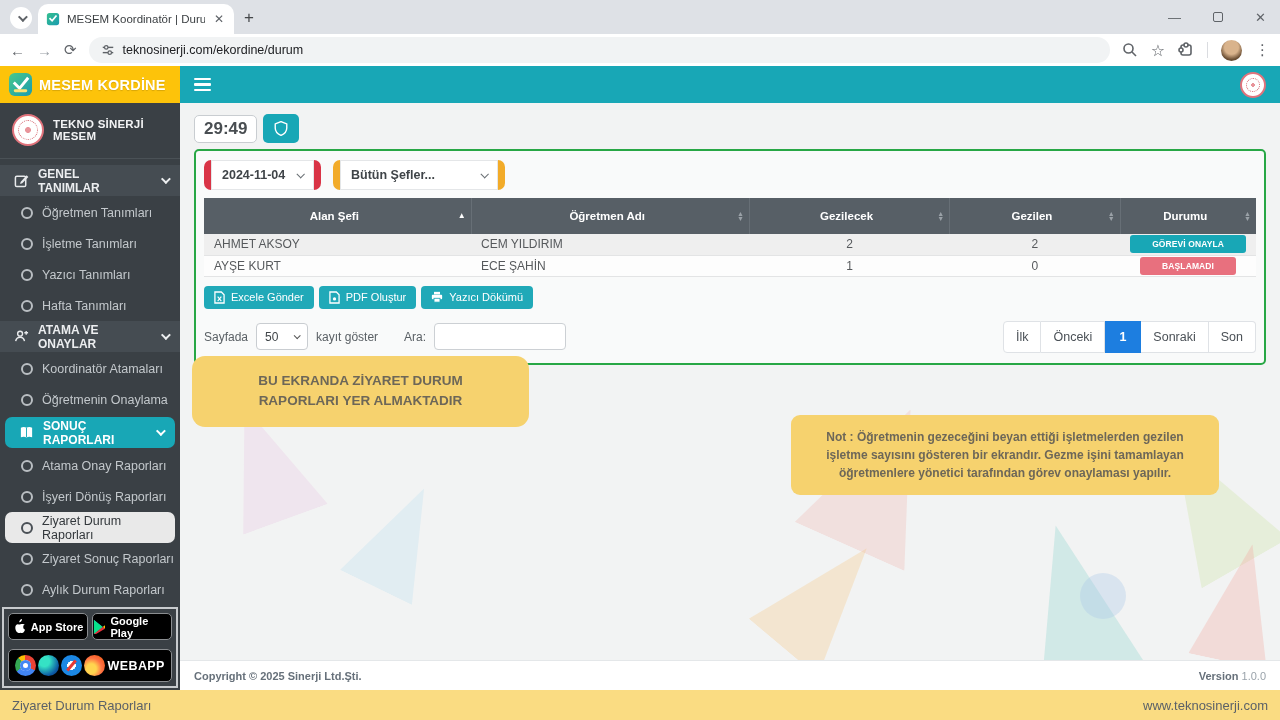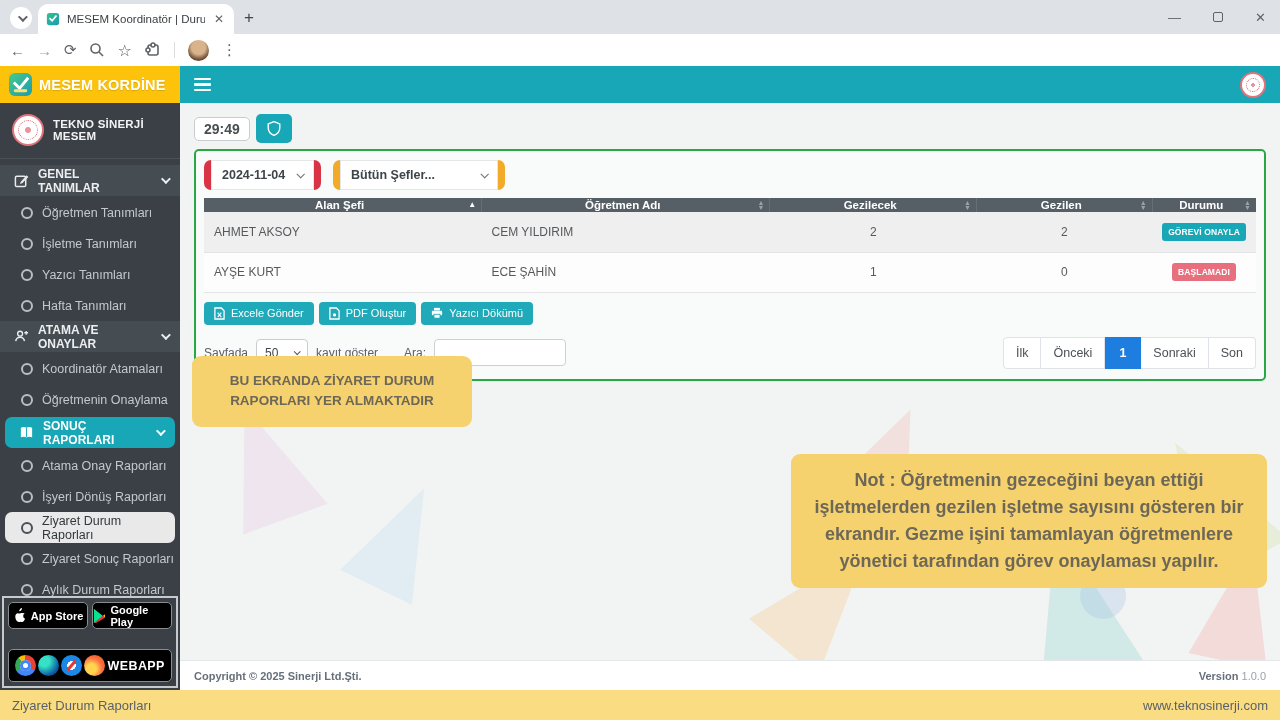--- a/index.html
+++ b/index.html
@@ -53,21 +53,21 @@
   .nav-head.active { background:#18a7b6; border-radius:7px; margin:2px 5px; color:#fff; }
   .nav-item { height:31px; display:flex; align-items:center; gap:9px; padding-left:21px; color:#c3c8cc; }
   .nav-item.active { background:#e9e9e9; color:#33383c; border-radius:7px; margin:0 5px; padding-left:16px; }
   .bullet { width:12px; height:12px; border-radius:50%; border:2px solid #b9bec2; flex:none; }
   .nav-item.active .bullet { border-color:#4a5056; }
   .nav-icon { width:15px; height:15px; flex:none; }
   .caret-down { width:7px; height:7px; border-right:2px solid currentColor; border-bottom:2px solid currentColor;
     transform:rotate(45deg) translateY(-2px); flex:none; }
 
   .store-box { position:absolute; left:2px; right:2px; bottom:2px; background:#3a4045;
-    border:2px solid #c7cacd; padding:4px; display:flex; flex-direction:column; gap:20px; }
+    border:2px solid #c7cacd; padding:4px; display:flex; flex-direction:column; gap:9px; }
   .store-row { display:flex; gap:4px; }
   .badge { flex:1; height:27px; background:#000; border:1px solid #8a8d90; border-radius:5px;
     display:flex; align-items:center; justify-content:center; gap:5px; color:#fff; font-size:11px; font-weight:bold; }
   .webapp-bar { height:33px; background:#000; border:1px solid #8a8d90; border-radius:5px;
     display:flex; align-items:center; justify-content:space-evenly; padding:0 4px; }
   .bicon { width:21px; height:21px; border-radius:50%; }
   .bicon.chrome { background:conic-gradient(#ea4335 0 33%,#4285f4 33% 66%,#34a853 66% 88%,#fbbc05 88%);
     position:relative; }
   .bicon.chrome::after { content:""; position:absolute; inset:5px; border-radius:50%; background:#fff;
     box-shadow:inset 0 0 0 3px #4285f4; }
@@ -90,52 +90,52 @@
   .wm { position:absolute; opacity:.33; filter:blur(.4px); pointer-events:none; }
   .tri { clip-path:polygon(50% 0,100% 100%,0 100%); }
 
   .page-head { position:relative; z-index:2; display:flex; align-items:center; justify-content:space-between;
     margin:11px 14px 6px; }
   .page-title { font-size:23px; color:#55595d; font-weight:bold; }
   .page-title .sep { color:#9aa1a6; font-weight:normal; }
   .page-sub { font-size:20px; color:#8d959a; font-weight:normal; }
   .head-right { display:flex; align-items:center; gap:6px; }
   .timer { background:#fff; border:1px solid #c9cdd1; border-radius:5px; padding:3px 9px;
-    font-size:14px; font-weight:bold; color:#494e52; }
+    font-size:17px; font-weight:bold; color:#494e52; }
   .shield-btn { width:36px; height:29px; background:#18a7b6; border-radius:5px;
     display:flex; align-items:center; justify-content:center; }
 
   .panel { position:relative; z-index:2; margin:0 14px; border:2px solid #28a745; border-radius:5px;
     background:rgba(255,255,255,.55); padding:9px 8px 10px; }
 
   .filters { display:flex; gap:12px; margin-bottom:8px; }
   .accent { border-radius:7px; padding:0 7px; }
   .accent.red { background:#d93446; }
   .accent.yellow { background:#f2ab29; }
   .fake-select { background:#fff; border:1px solid #e4e6e8; height:30px; display:flex; align-items:center;
     justify-content:space-between; gap:10px; padding:0 10px; font-size:12.5px; font-weight:bold; color:#3f4448; }
   .fake-select .sc { width:6px; height:6px; border-right:1.8px solid #6a7075; border-bottom:1.8px solid #6a7075;
     transform:rotate(45deg) translateY(-1px); }
   .fs-date { width:103px;text-align:right; }
   .fs-chief { width:158px; }
 
   table.grid { width:100%; border-collapse:collapse; font-size:12px; }
-  .grid th { background:#575f66; color:#fff; font-size:11.5px; height:14px; font-weight:bold;
+  .grid th { background:#575f66; color:#fff; font-size:11.5px; height:36px; font-weight:bold;
     border-right:1px solid #676f76; position:relative; padding:0 16px 0 10px; }
   .grid th:last-child { border-right:none; }
   .grid th .sort { position:absolute; right:5px; top:50%; transform:translateY(-50%);
     display:flex; flex-direction:column; line-height:5px; font-size:7px; color:#9aa1a7; }
   .grid th .sort.asc { color:#fff; font-size:8px; line-height:8px; }
-  .grid td { height:40px; color:#56595c; border-bottom:1px solid #e3e4e5; padding:0 10px; }
+  .grid td { height:21px; color:#56595c; border-bottom:1px solid #e3e4e5; padding:0 10px; }
   .grid tr.striped td { background:#efefef; }
   .grid tr.plain td { background:#fdfdfd; }
   .col-c { text-align:center; }
   .c1 { width:27%; } .c2 { width:28%; } .c3 { width:20%; } .c4 { width:17%; } .c5 { width:8%; }
   .status-btn { display:inline-block; color:#fff; font-size:8.5px; font-weight:bold; border-radius:3px;
-    padding:4px 6px; letter-spacing:.1px; white-space:nowrap; }
+    padding:4px 22px; letter-spacing:.1px; white-space:nowrap; }
   .status-btn.approve { background:#18a7b6; }
   .status-btn.notstarted { background:#e8707e; }
 
   .export-row { display:flex; gap:5px; margin-top:9px; }
   .exp-btn { background:#20a9b8; color:#fff; font-size:11px; border-radius:4px; padding:5px 10px;
     display:flex; align-items:center; gap:6px; }
 
   .pager-row { display:flex; align-items:center; justify-content:space-between; margin-top:12px;
     font-size:12px; color:#5a6065; }
   .pager-left { display:flex; align-items:center; gap:8px; }
@@ -147,22 +147,22 @@
     font-size:12px; padding:0 8px; outline:none; }
   .pg-group { display:flex; }
   .pg-btn { min-width:36px; height:32px; background:#fff; border:1px solid #dfe2e6; border-left:none;
     display:flex; align-items:center; justify-content:center; padding:0 12px; font-size:12.5px; color:#4b5157; }
   .pg-btn:first-child { border-left:1px solid #dfe2e6; border-radius:4px 0 0 4px; }
   .pg-btn:last-child { border-radius:0 4px 4px 0; }
   .pg-btn.active { background:#1d7ee0; border-color:#1d7ee0; color:#fff; font-weight:bold; }
 
   .note { position:absolute; z-index:2; background:#f6d26e; border-radius:9px; color:#6d6758;
     text-align:center; line-height:1.5; }
-  .note1 { left:12px; top:253px; width:280px; padding:15px 25px; font-size:13.5px; font-weight:bold; }
-  .note2 { left:611px; top:312px; width:476px; padding:13px 16px; font-size:18px; font-weight:600;margin-top:39px; }
+  .note1 { left:12px; top:253px; width:337px; padding:15px 25px; font-size:13.5px; font-weight:bold;border-radius:13px; }
+  .note2 { left:611px; top:312px; width:428px; padding:13px 16px; font-size:12px; font-weight:600; }
 
   .content-footer { position:absolute; z-index:2; left:0; right:0; bottom:0; height:30px; background:#fff;
     border-top:1px solid #e4e7e9; display:flex; align-items:center; justify-content:space-between;
     padding:0 14px; font-size:11px; }
   .copyright { color:#66707a; font-weight:bold; }
   .version { color:#66707a; font-weight:bold; }
   .version .vnum { color:#9aa3ab; font-weight:normal; }
 
   .statusbar { height:30px; background:#fadc82; display:flex; align-items:center;
     justify-content:space-between; padding:0 12px; font-size:13px; color:#5b6168; }
@@ -193,20 +193,29 @@
     <span>—</span>
     <span class="win-max"></span>
     <span>✕</span>
   </div>
 </div>
 
 <div class="toolbar">
   <span class="nav-ic">←</span>
   <span class="nav-ic" style="color:#9aa0a6">→</span>
   <span class="nav-ic">⟳</span>
+  <div class="urlbar">
+    <svg width="14" height="14" viewBox="0 0 16 16">
+      <line x1="2" y1="5" x2="14" y2="5" stroke="#5f6368" stroke-width="1.6"></line>
+      <line x1="2" y1="11" x2="14" y2="11" stroke="#5f6368" stroke-width="1.6"></line>
+      <circle cx="6" cy="5" r="2" fill="#f1f3f4" stroke="#5f6368" stroke-width="1.4"></circle>
+      <circle cx="10" cy="11" r="2" fill="#f1f3f4" stroke="#5f6368" stroke-width="1.4"></circle>
+    </svg>
+    <span class="url-text">teknosinerji.com/ekordine/durum</span>
+  </div>
   <div class="tb-right">
     <svg width="16" height="16" viewBox="0 0 16 16">
       <circle cx="6.5" cy="6.5" r="4.5" fill="none" stroke="#5f6368" stroke-width="1.6"></circle>
       <line x1="10" y1="10" x2="14" y2="14" stroke="#5f6368" stroke-width="1.6"></line>
     </svg>
     <span style="font-size:16px;color:#5f6368">☆</span>
     <svg width="16" height="16" viewBox="0 0 16 16">
       <rect x="3" y="3" width="10" height="10" rx="2" fill="none" stroke="#5f6368" stroke-width="1.6"></rect>
       <circle cx="8" cy="3" r="2" fill="#fff" stroke="#5f6368" stroke-width="1.6"></circle>
       <circle cx="3" cy="8" r="2" fill="#fff" stroke="#5f6368" stroke-width="1.6"></circle>

